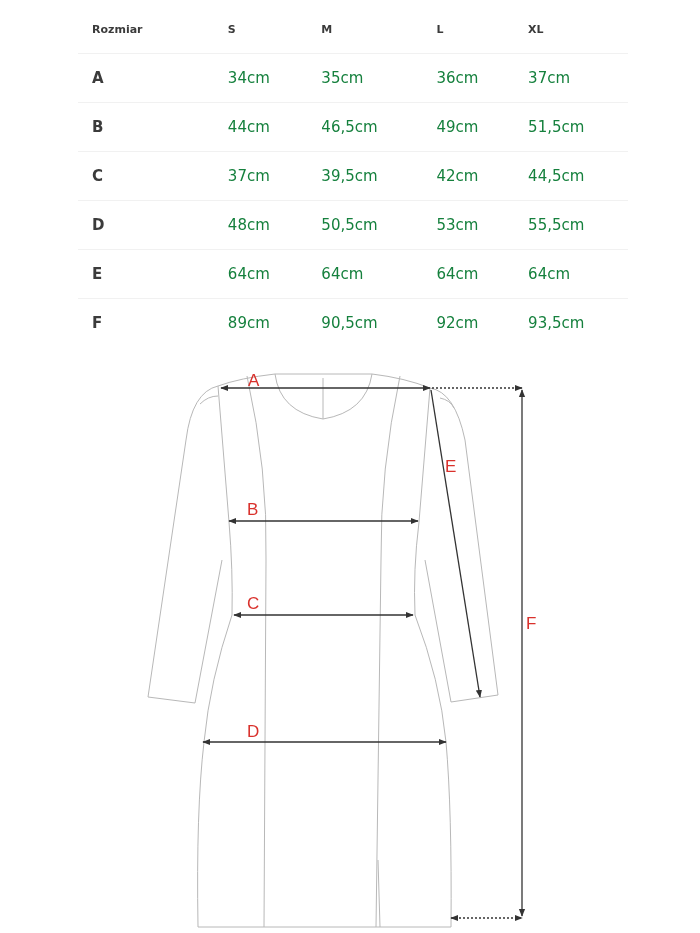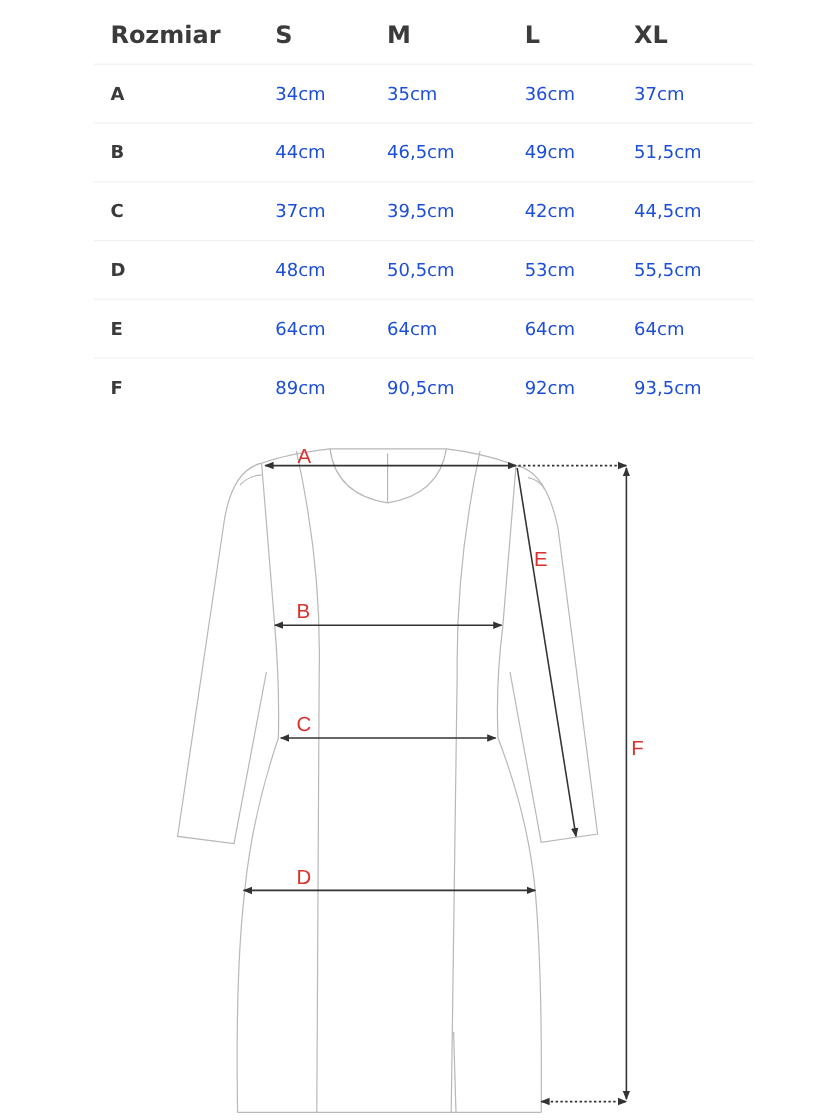--- a/index.html
+++ b/index.html
@@ -1,23 +1,23 @@
 <!DOCTYPE html>
 <html><head>
 <meta charset="utf-8">
 <style>
   html, body { margin:0; padding:0; background:#ffffff; }
   body { width:700px; height:933px; position:relative; overflow:hidden;
          font-family:"DejaVu Sans", "Liberation Sans", sans-serif; color:#3a3a3a; }
   .size-table { position:absolute; left:78px; top:5px; width:550px; border-collapse:collapse; }
   .size-table th, .size-table td { height:48px; padding:0; text-align:left; border-bottom:1px solid #f1f1f1; font-size:15px; }
   .size-table tr:last-child td { border-bottom:none; }
-  .size-table th { font-weight:bold; color:#3b3b3b; font-size:20px; }
+  .size-table th { font-weight:bold; color:#3b3b3b; font-size:11px; }
   .size-table td.rowhead { font-weight:bold; color:#3b3b3b; }
-  .size-table td.val { color:#1d4ed8; }
+  .size-table td.val { color:#15803d; }
   .c0 { width:140px; padding-left:14px !important; }
   .c1 { width:96px; }
   .c2 { width:118px; }
   .c3 { width:94px; }
   .c4 { width:102px; }
   .diagram { position:absolute; left:0; top:350px; width:700px; height:583px; }
   .lbl { font-family:"Liberation Sans", sans-serif; font-size:17px; fill:#d9312c; }
 </style>
 </head>
 <body>

